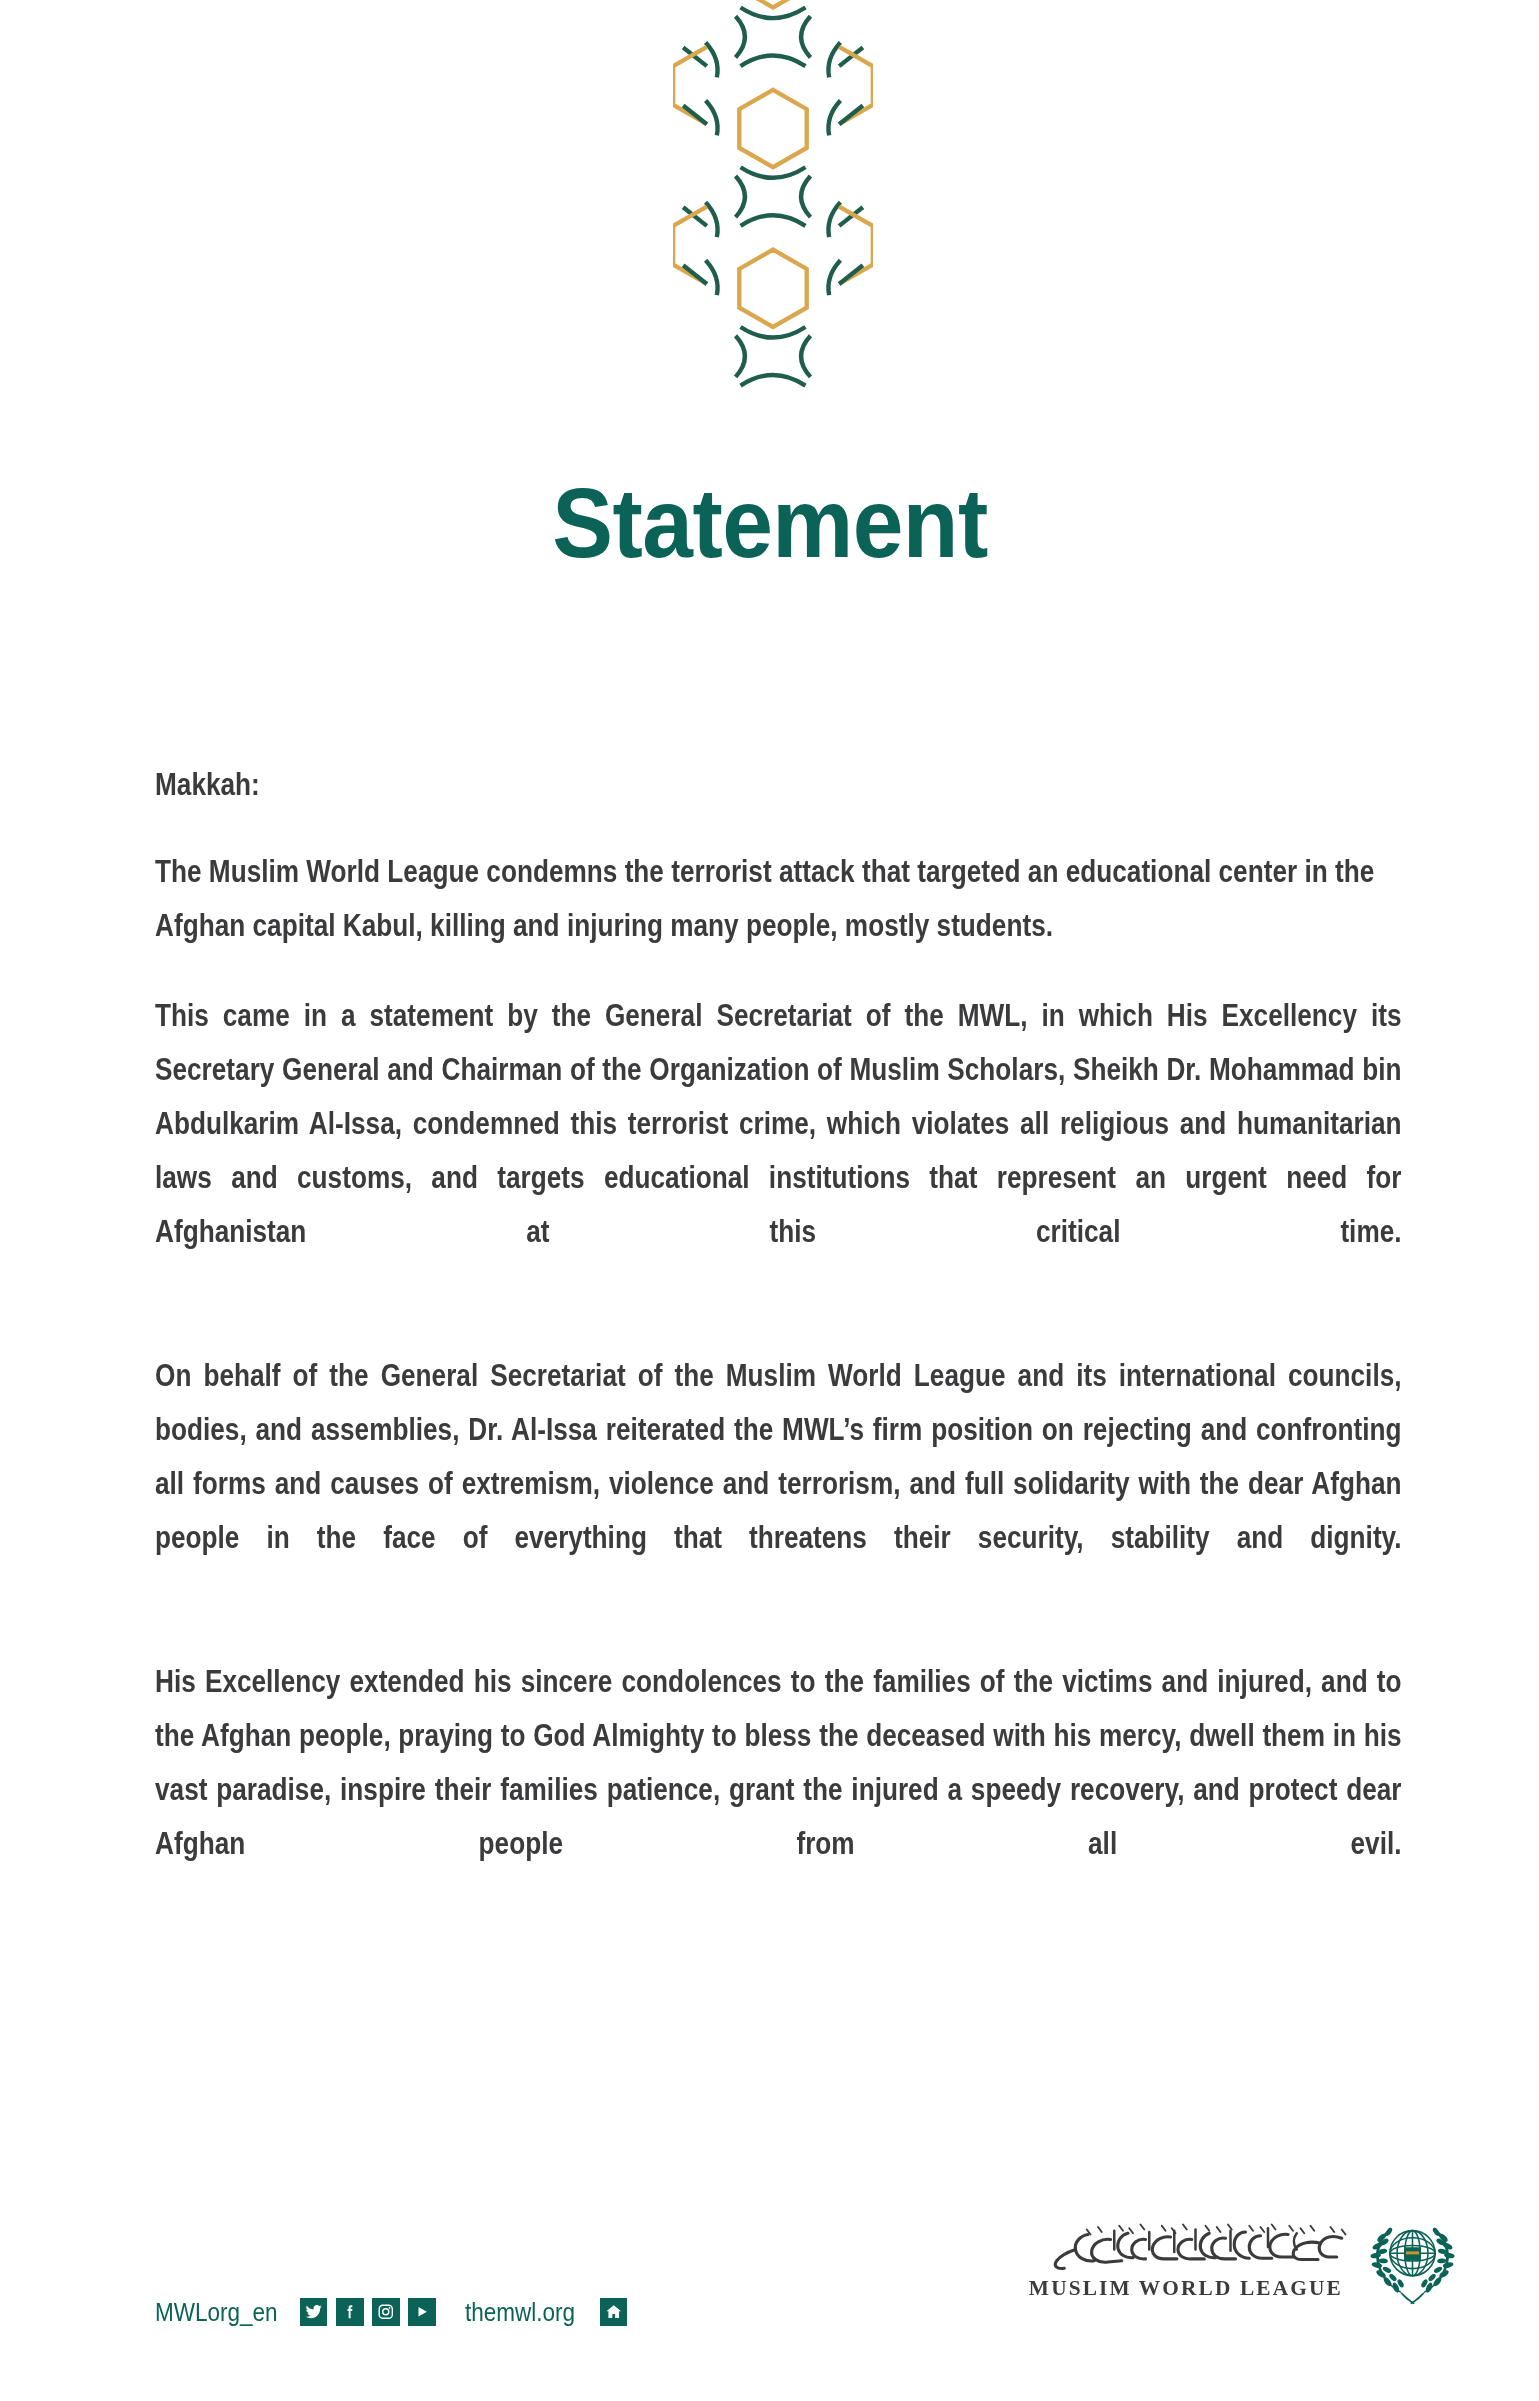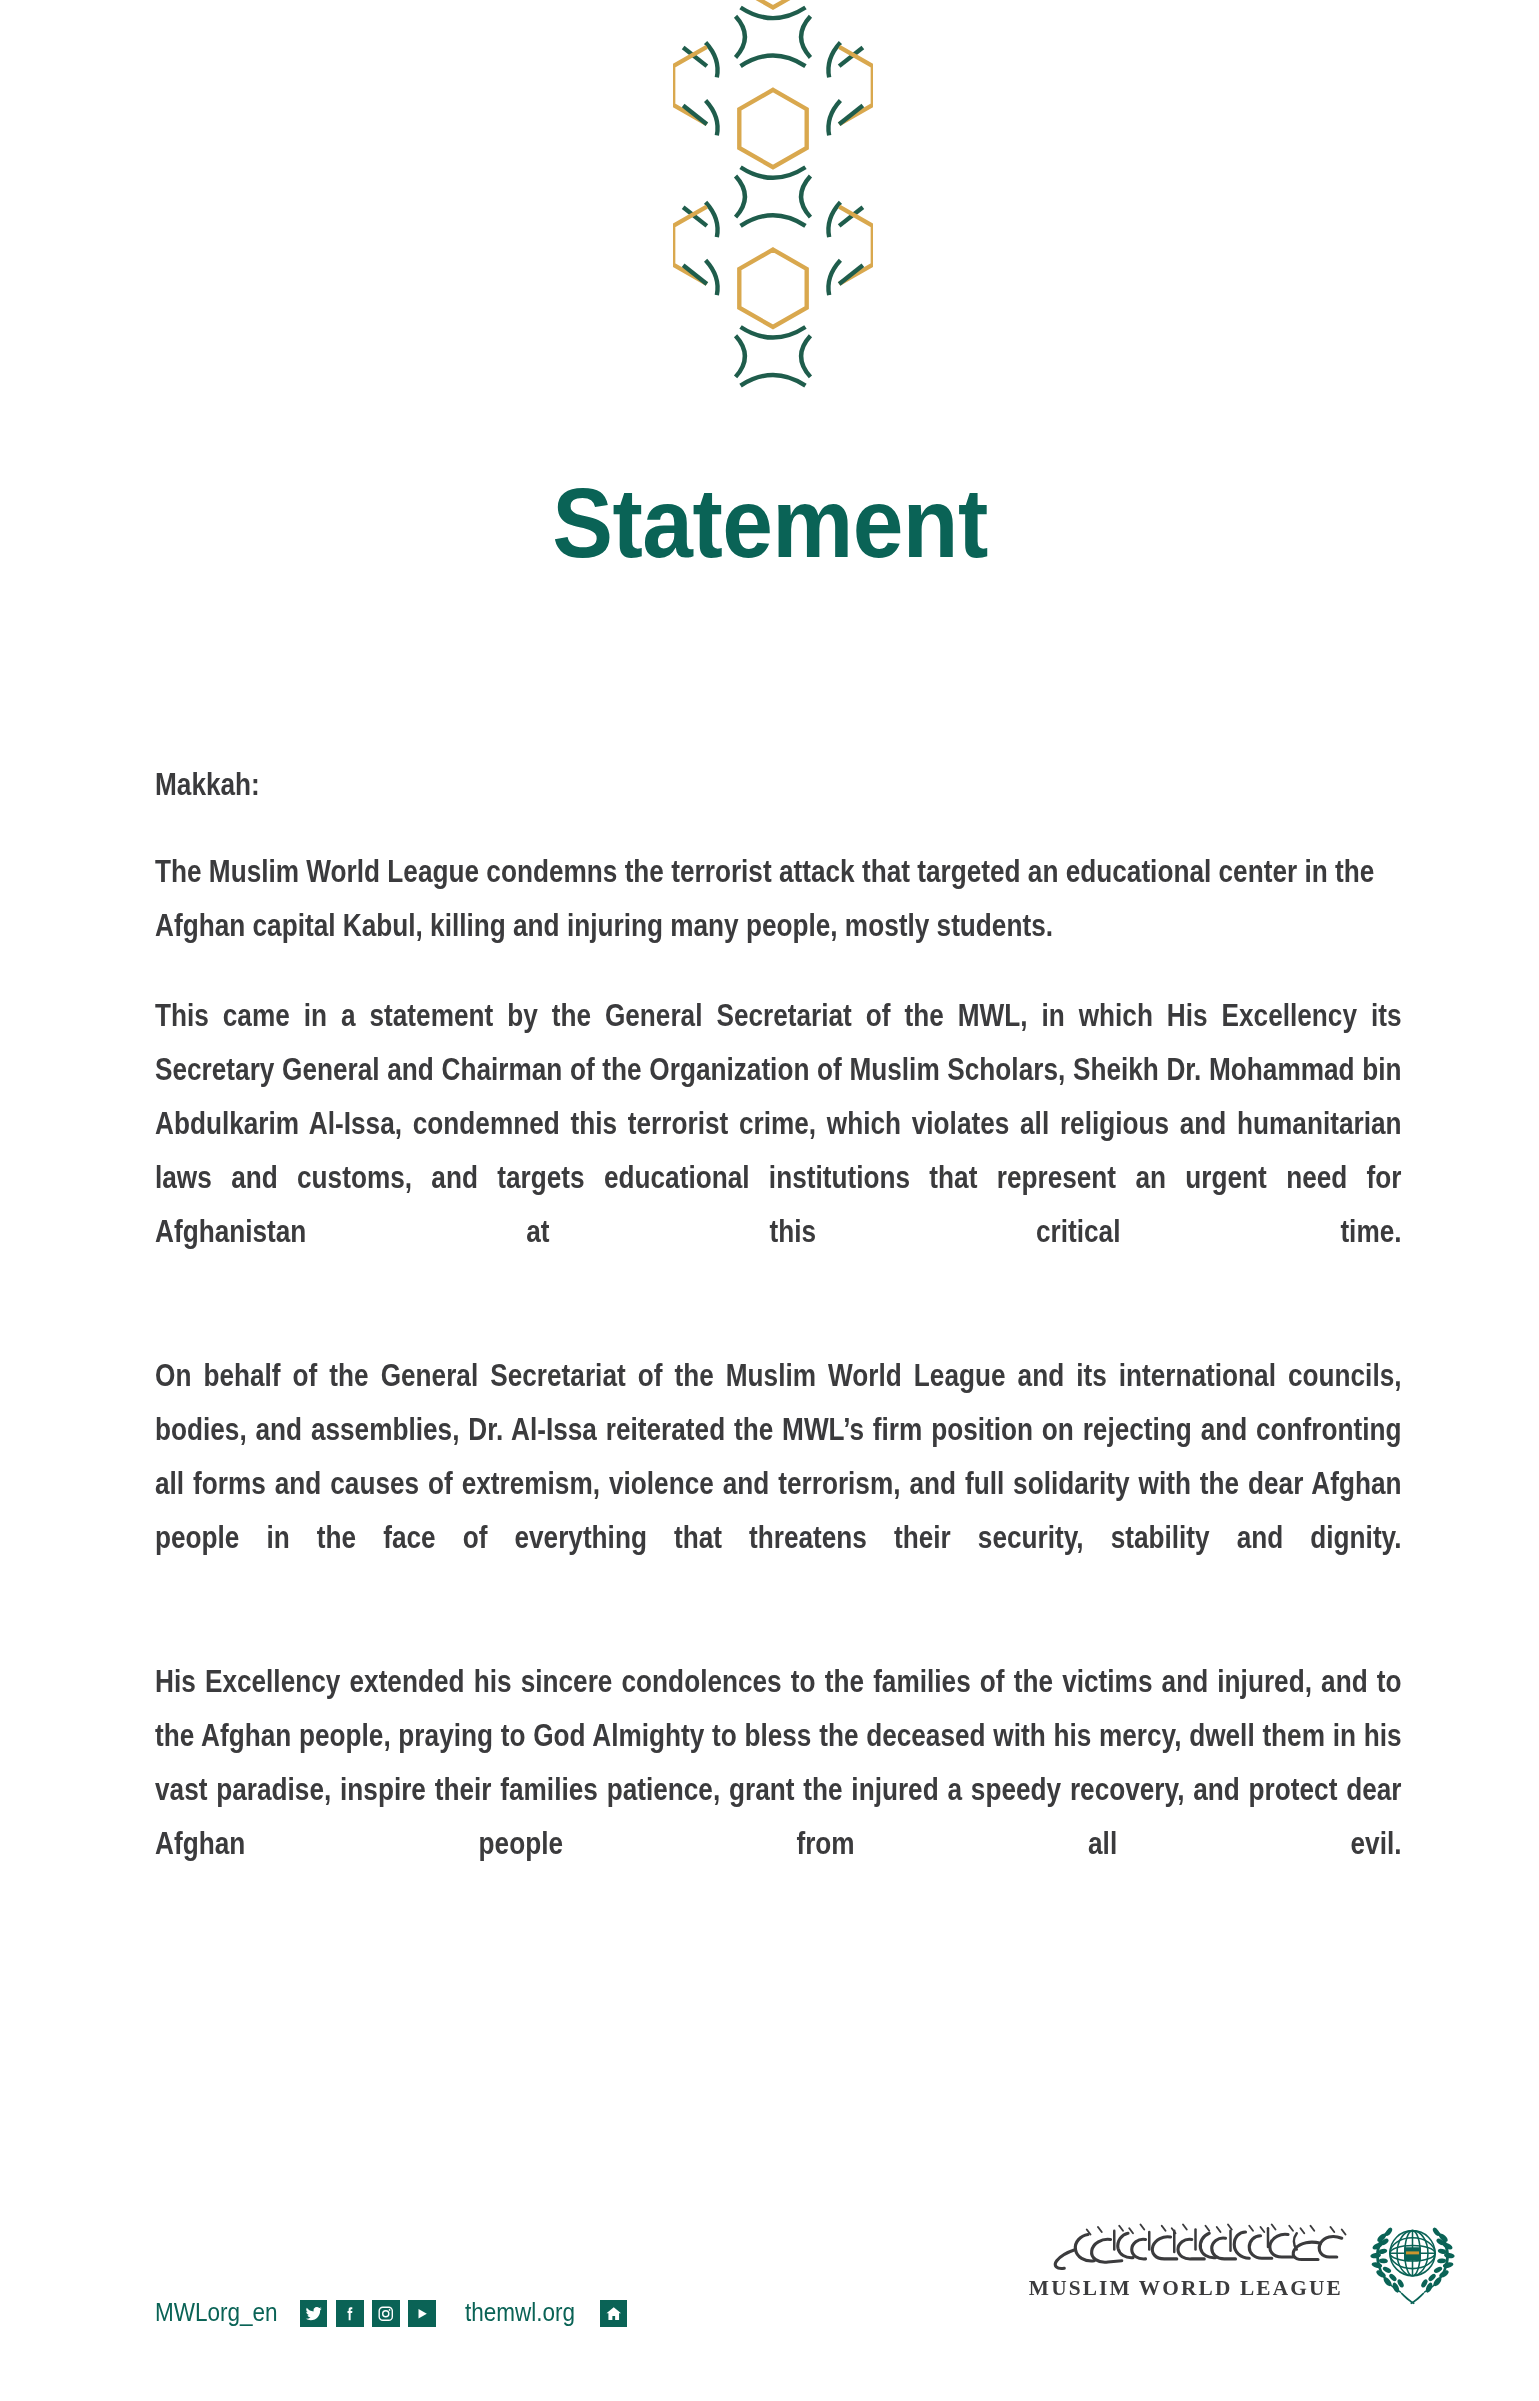--- a/index.html
+++ b/index.html
@@ -66,21 +66,21 @@
     font-size:31px;
     line-height:42px;
     margin:0 0 39px 0;
     transform:scaleX(0.845);
     transform-origin:left top;
   }
   #social-bar{
     position:absolute;
     left:155px; top:2298px;
     display:flex;
-    align-items:flex-end;
+    align-items:flex-start;
     gap:0px;
   }
   .handle-text{
     color:#0A6356;
     font-size:25px;
     font-weight:400;
     font-family:"Liberation Sans", sans-serif;
     letter-spacing:0px;
     transform:scaleX(0.9);
     transform-origin:left center;

